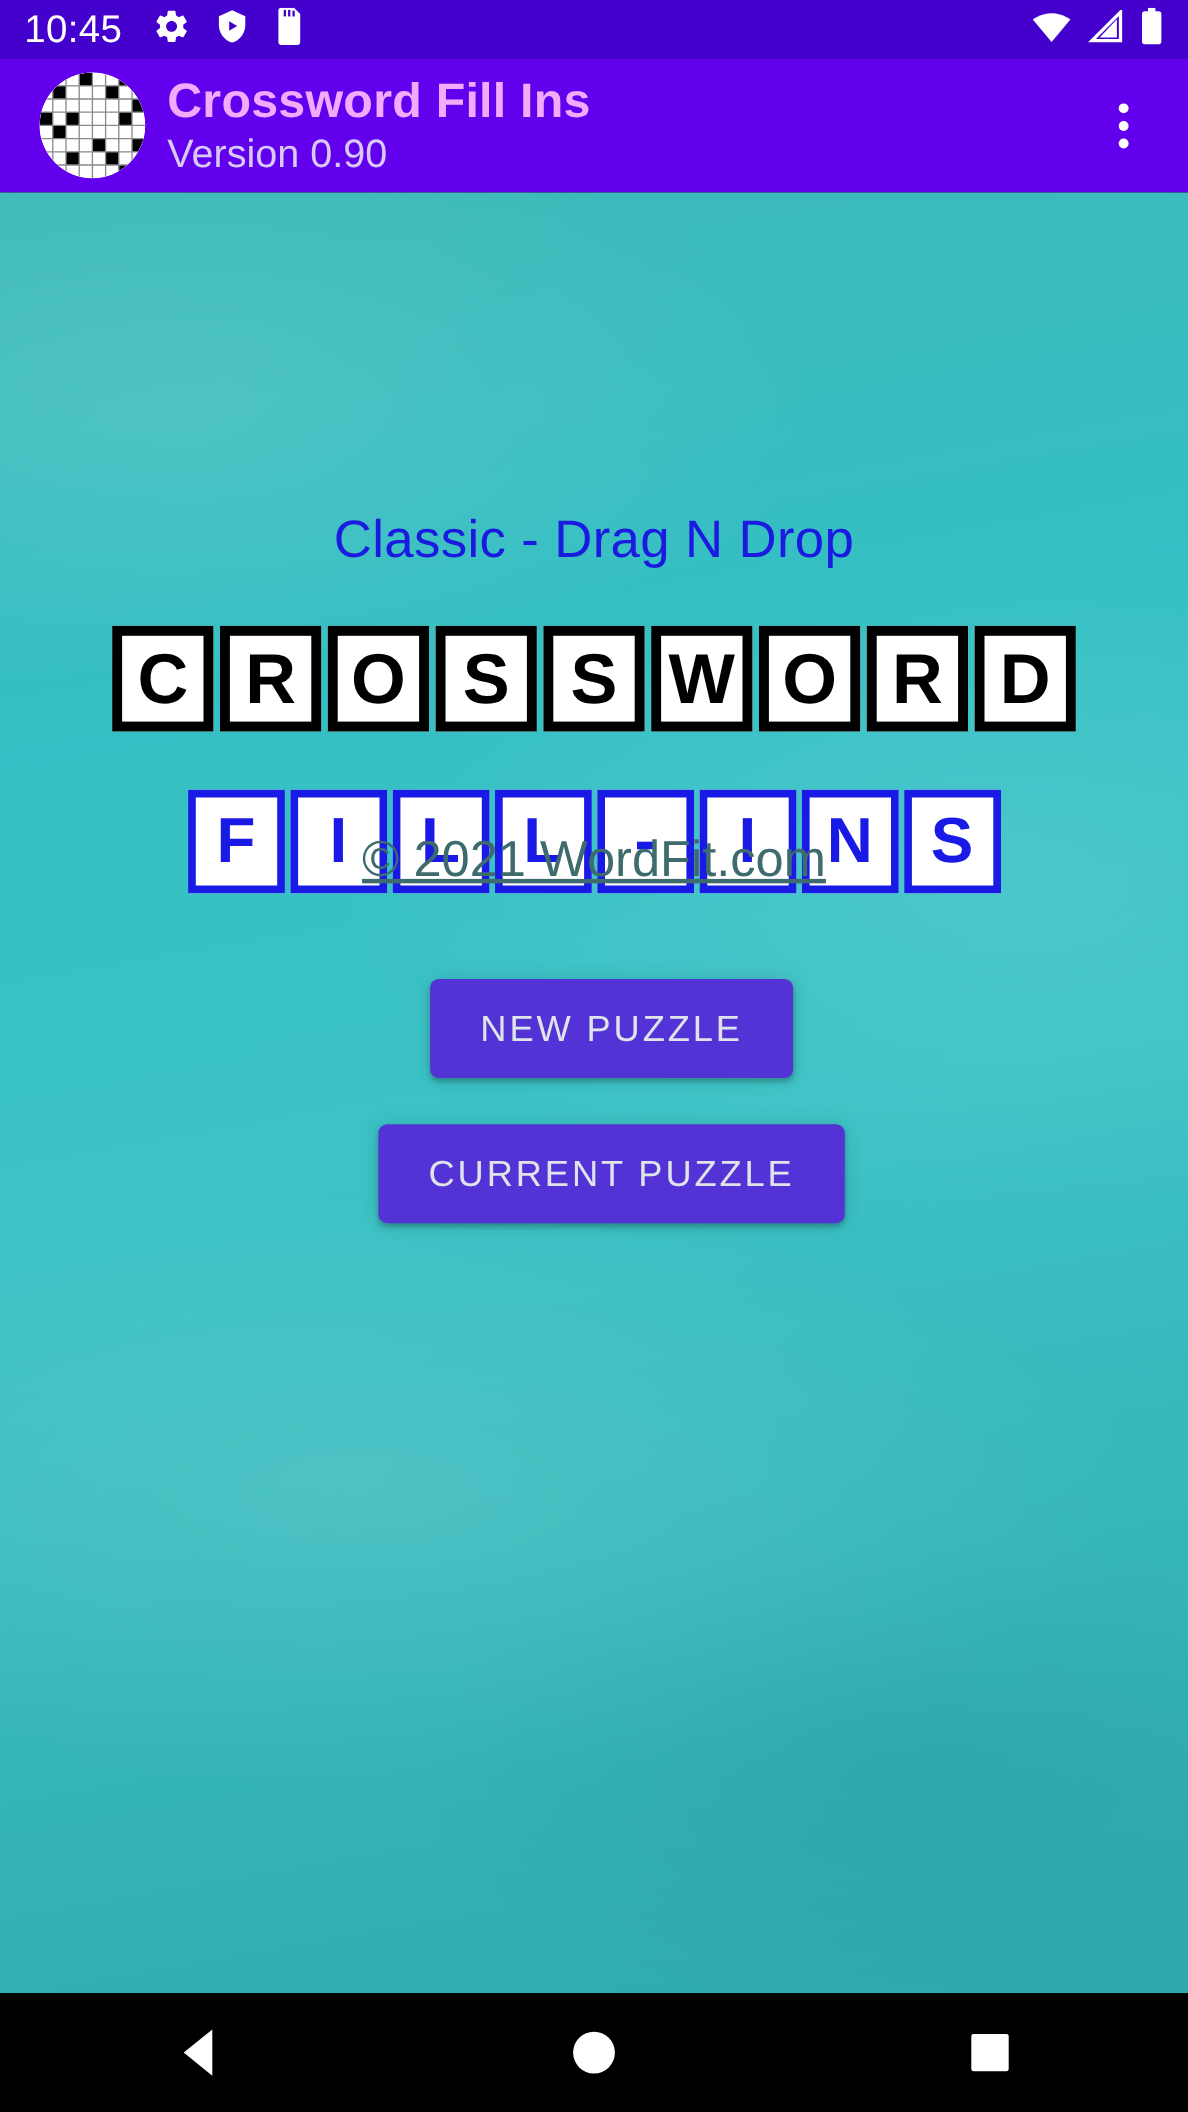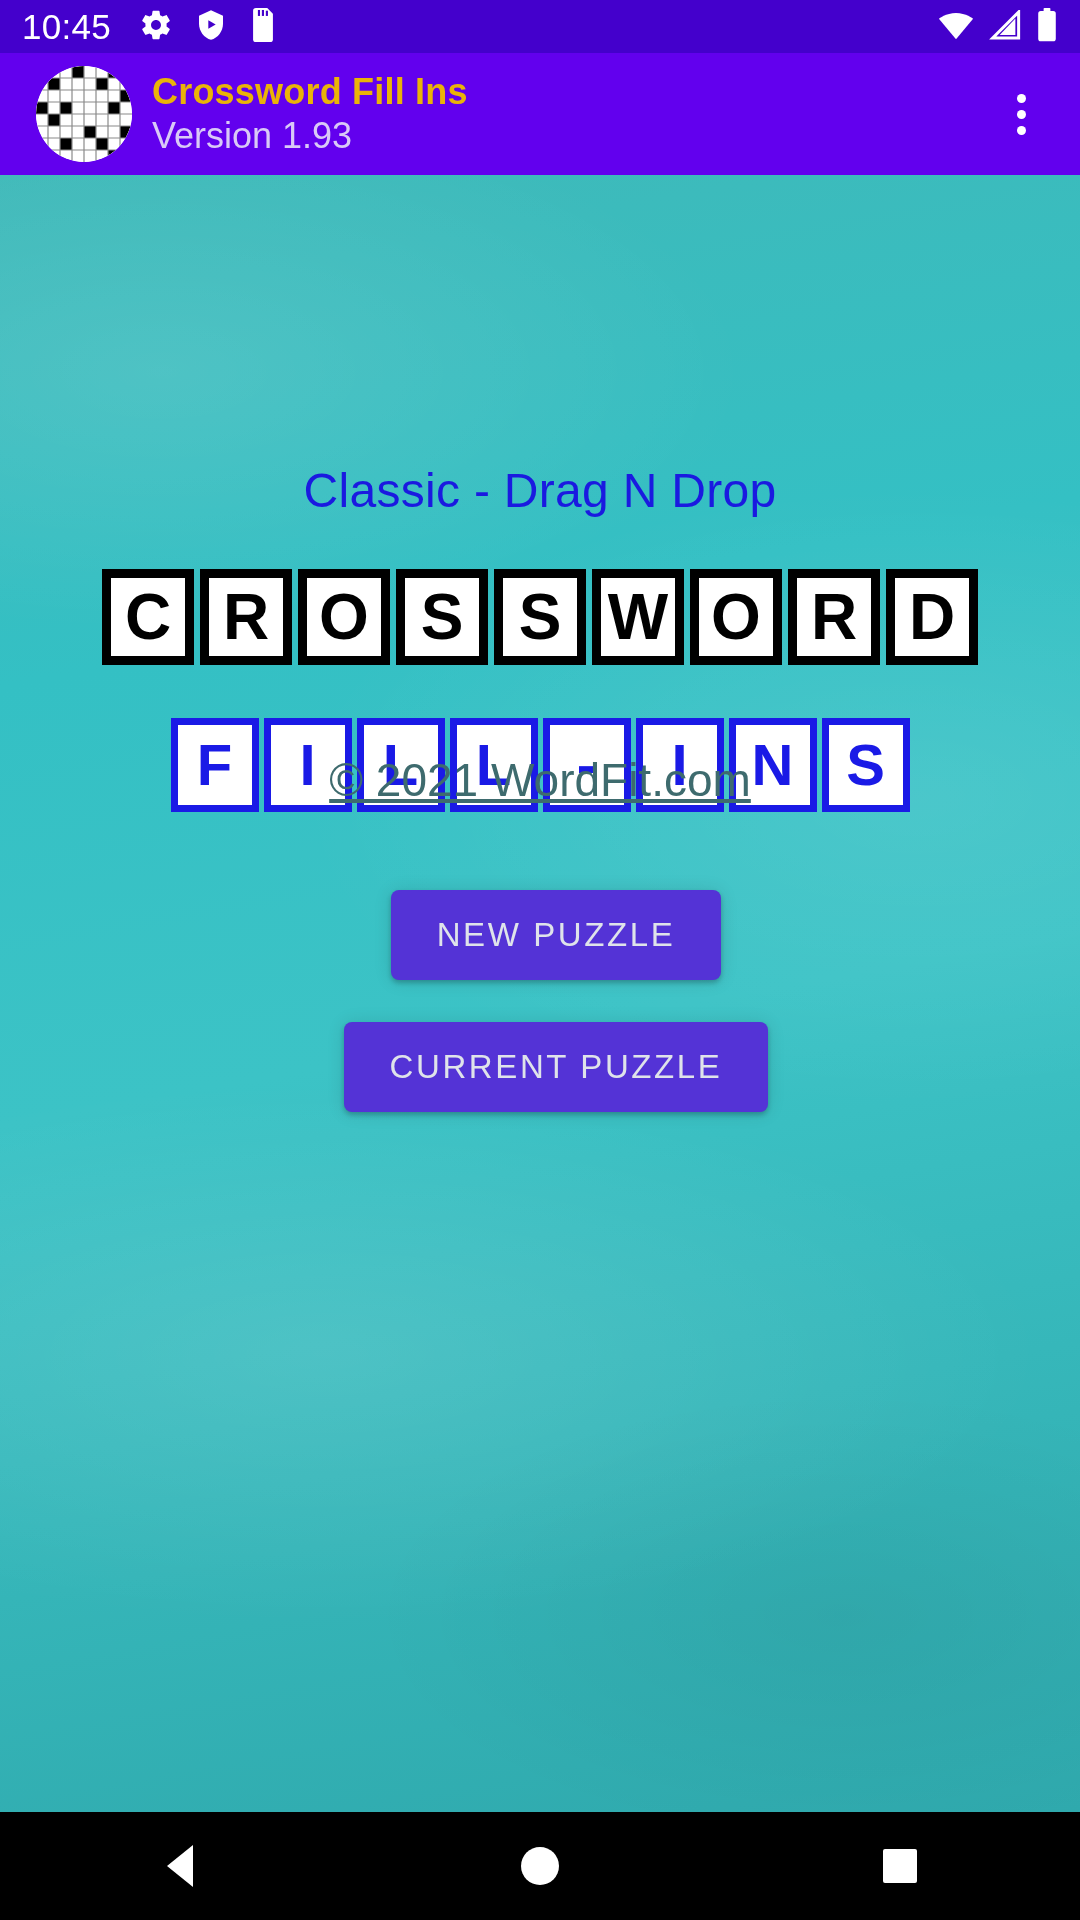--- a/index.html
+++ b/index.html
@@ -76,22 +76,22 @@
   }
   .app-logo svg { display: block; }
   .app-titles {
     margin-left: 20px;
     flex: 1;
     display: flex;
     flex-direction: column;
     justify-content: center;
   }
   .app-title {
-    color: #eab308;
-    font-size: 36px;
+    color: #f0abfc;
+    font-size: 44px;
     font-weight: bold;
     line-height: 1.12;
     letter-spacing: 0.2px;
   }
   .app-subtitle {
     color: #d9c9f7;
     font-size: 36px;
     font-weight: 400;
     line-height: 1.15;
     margin-top: 3px;
@@ -341,21 +341,21 @@
             <line x1="0" y1="48" x2="96" y2="48"></line>
             <line x1="0" y1="60" x2="96" y2="60"></line>
             <line x1="0" y1="72" x2="96" y2="72"></line>
             <line x1="0" y1="84" x2="96" y2="84"></line>
           </g>
         </g>
       </svg>
     </div>
     <div class="app-titles">
       <div class="app-title">Crossword Fill Ins</div>
-      <div class="app-subtitle">Version 1.93</div>
+      <div class="app-subtitle">Version 0.90</div>
     </div>
     <div class="overflow-btn">
       <i></i>
       <i></i>
       <i></i>
     </div>
   </div>
 
   <div class="content">
 

